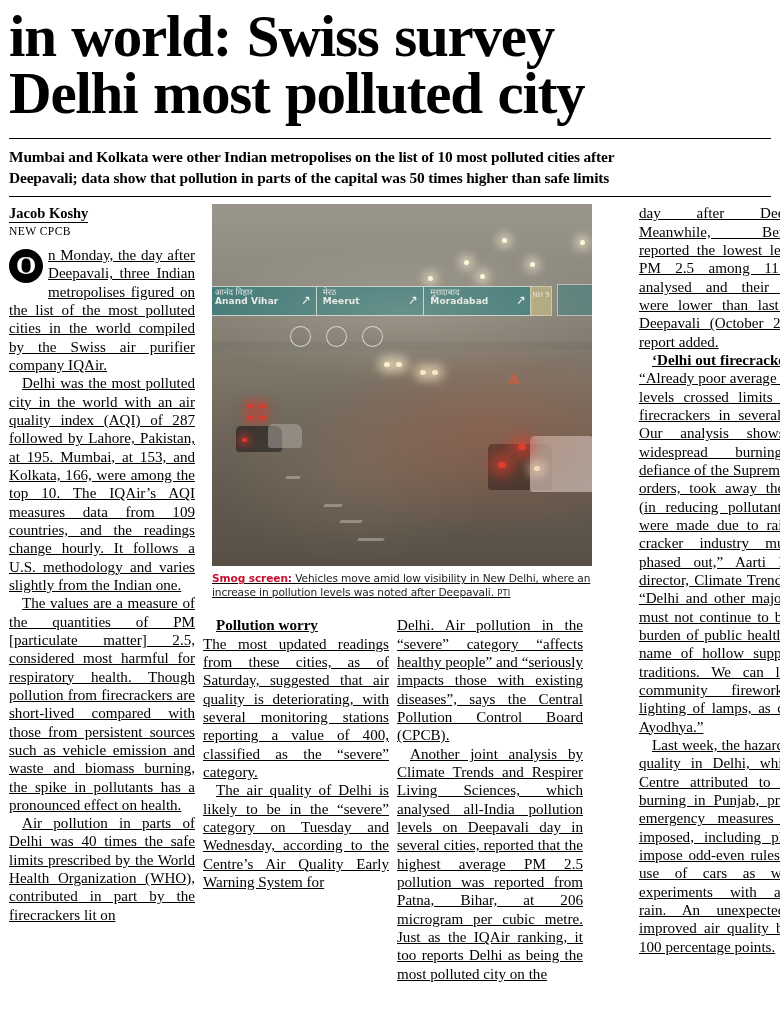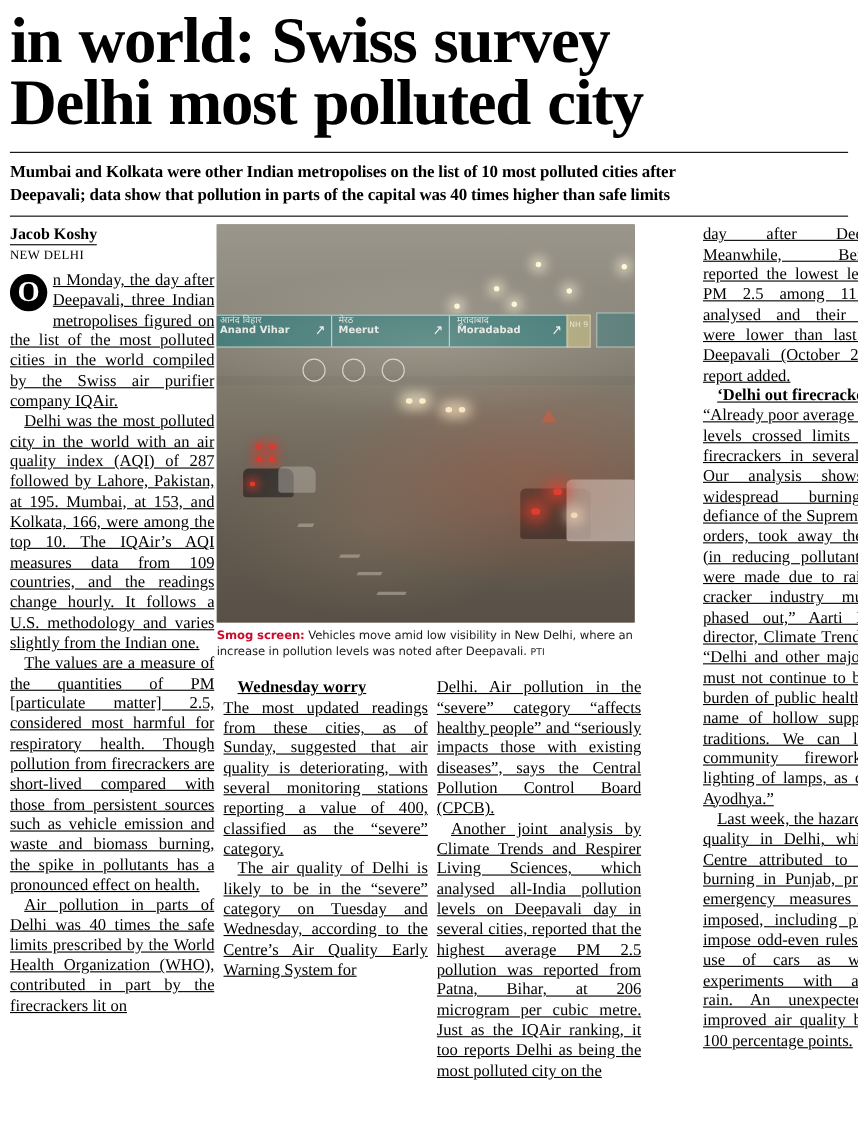--- a/index.html
+++ b/index.html
@@ -350,30 +350,30 @@
 <div class="page">
 
   <h1 class="headline">
     <span class="headline-line">in world: Swiss survey</span>
     <span class="headline-line">Delhi most polluted city</span>
   </h1>
   <hr class="rule-under-headline">
 
   <div class="deck">
     <span class="deck-line">Mumbai and Kolkata were other Indian metropolises on the list of 10 most polluted cities after</span>
-    <span class="deck-line">Deepavali; data show that pollution in parts of the capital was 40 times higher than safe limits</span>
+    <span class="deck-line">Deepavali; data show that pollution in parts of the capital was 50 times higher than safe limits</span>
   </div>
   <hr class="rule-under-deck">
 
   <div class="content">
 
     <div class="col col-1">
       <div>
         <div class="byline-name">Jacob Koshy</div>
-        <div class="byline-place">NEW DELHI</div>
+        <div class="byline-place">NEW CPCB</div>
       </div>
       <div class="body-text">
         <p class="noindent">
           <span class="dropcap-wrap">
             <span class="dropcap-disc"></span>
             <span class="dropcap-letter">O</span>
           </span><span>n Monday, the day after Deepavali, three Indian metropolises figured on the list of the most polluted cities in the world compiled by the Swiss air purifier company IQAir.</span>
         </p>
         <p>Delhi was the most polluted city in the world with an air quality index (AQI) of 287 followed by Lahore, Pakistan, at 195. Mumbai, at 153, and Kolkata, 166, were among the top 10. The IQAir’s AQI measures data from 109 countries, and the readings change hourly. It follows a U.S. methodology and varies slightly from the Indian one.</p>
         <p>The values are a measure of the quantities of PM [particulate matter] 2.5, considered most harmful for respiratory health. Though pollution from firecrackers are short-lived compared with those from persistent sources such as vehicle emission and waste and biomass burning, the spike in pollutants has a pronounced effect on health.</p>
@@ -386,21 +386,21 @@
 
     <div class="col col-4">
       <div class="body-text">
         <p class="noindent">day after Deepavali. Meanwhile, Bengaluru reported the lowest levels of PM 2.5 among 11 cities analysed and their figures were lower than last year’s Deepavali (October 24), the report added.</p>
         <p class="subhead">‘Delhi out firecrackers’</p>
         <p class="noindent">“Already poor average PM 2.5 levels crossed limits due to firecrackers in several cities. Our analysis shows that widespread burning, in defiance of the Supreme Court orders, took away the gains (in reducing pollutants) that were made due to rain. The cracker industry must be phased out,” Aarti Khosla, director, Climate Trends, said. “Delhi and other major cities must not continue to bear the burden of public health in the name of hollow support for traditions. We can look at community fireworks or lighting of lamps, as done in Ayodhya.”</p>
         <p>Last week, the hazardous air quality in Delhi, which the Centre attributed to stubble burning in Punjab, prompted emergency measures to be imposed, including plans to impose odd-even rules on the use of cars as well as experiments with artificial rain. An unexpected rain improved air quality by over 100 percentage points.</p>
       </div>
     </div>
 
-    <div class="photo-span" style="left:188px;">
+    <div class="photo-span" style="left:203px;text-decoration:underline;">
       <div class="photo">
         <div class="sky"></div>
 
         <div class="streetlight" style="left:290px; top:34px;"></div>
         <div class="streetlight" style="left:252px; top:56px;"></div>
         <div class="streetlight" style="left:318px; top:58px;"></div>
         <div class="streetlight" style="left:368px; top:36px;"></div>
         <div class="streetlight" style="left:216px; top:72px;"></div>
         <div class="streetlight" style="left:268px; top:70px;"></div>
 
@@ -460,22 +460,22 @@
       </div>
 
       <div class="caption">
         <span class="caption-lead">Smog screen:</span><span> Vehicles move amid low visibility in New Delhi, where an increase in pollution levels was noted after Deepavali.</span> <span class="caption-credit">PTI</span>
       </div>
     </div>
 
     <div class="col-23-text" style="left:194px;">
       <div class="col">
         <div class="body-text">
-          <p class="subhead">Wednesday worry</p>
-          <p class="noindent">The most updated readings from these cities, as of Sunday, suggested that air quality is deteriorating, with several monitoring stations reporting a value of 400, classified as the “severe” category.</p>
+          <p class="subhead">Pollution worry</p>
+          <p class="noindent">The most updated readings from these cities, as of Saturday, suggested that air quality is deteriorating, with several monitoring stations reporting a value of 400, classified as the “severe” category.</p>
           <p>The air quality of Delhi is likely to be in the “severe” category on Tuesday and Wednesday, according to the Centre’s Air Quality Early Warning System for</p>
         </div>
       </div>
       <div class="col">
         <div class="body-text">
           <p class="noindent">Delhi. Air pollution in the “severe” category “affects healthy people” and “seriously impacts those with existing diseases”, says the Central Pollution Control Board (CPCB).</p>
           <p>Another joint analysis by Climate Trends and Respirer Living Sciences, which analysed all-India pollution levels on Deepavali day in several cities, reported that the highest average PM 2.5 pollution was reported from Patna, Bihar, at 206 microgram per cubic metre. Just as the IQAir ranking, it too reports Delhi as being the most polluted city on the</p>
         </div>
       </div>
     </div>

